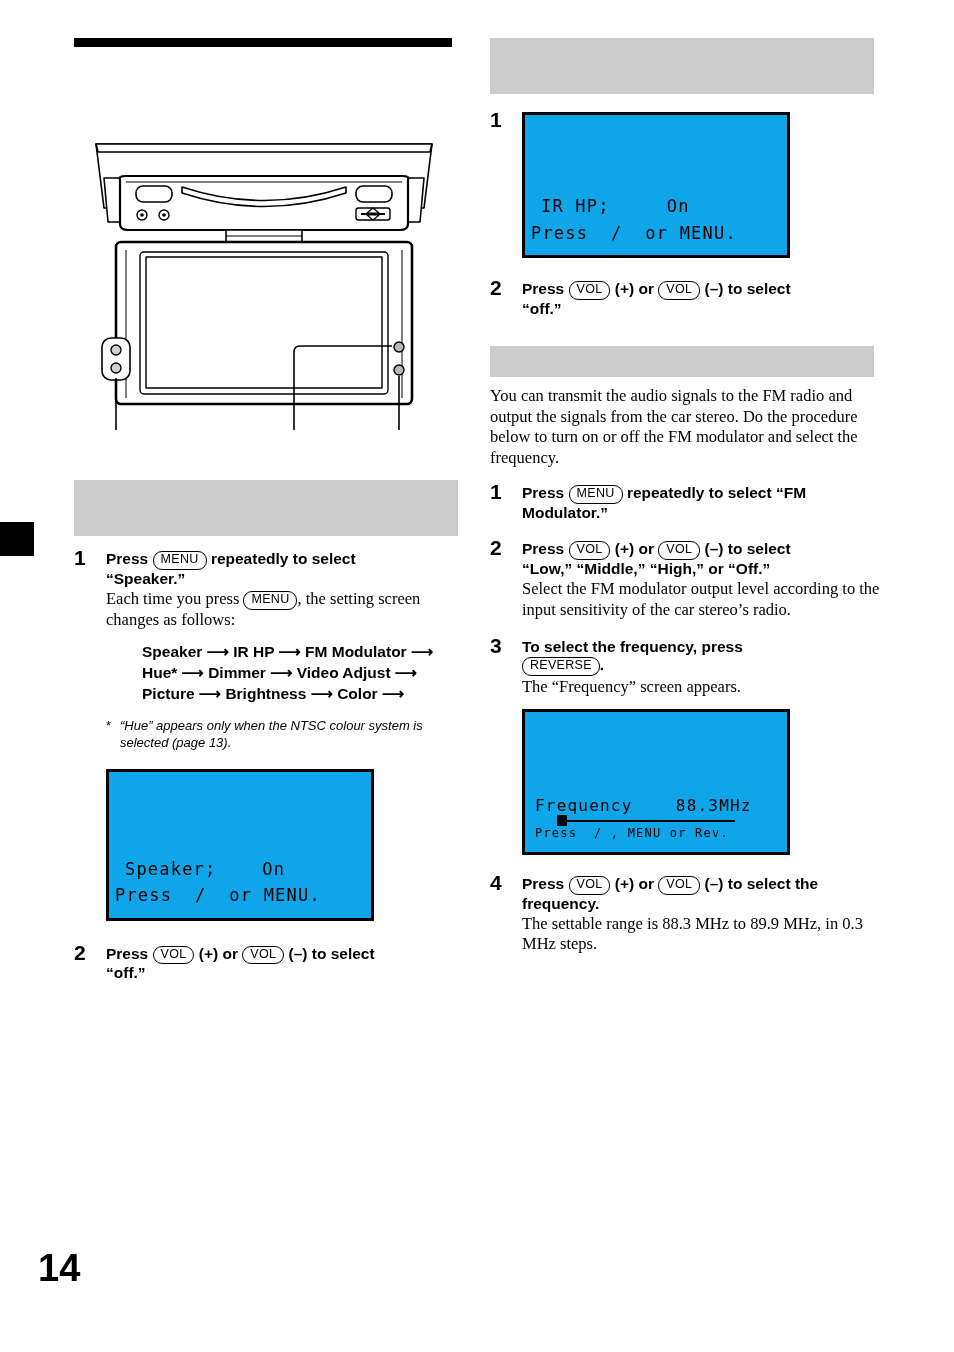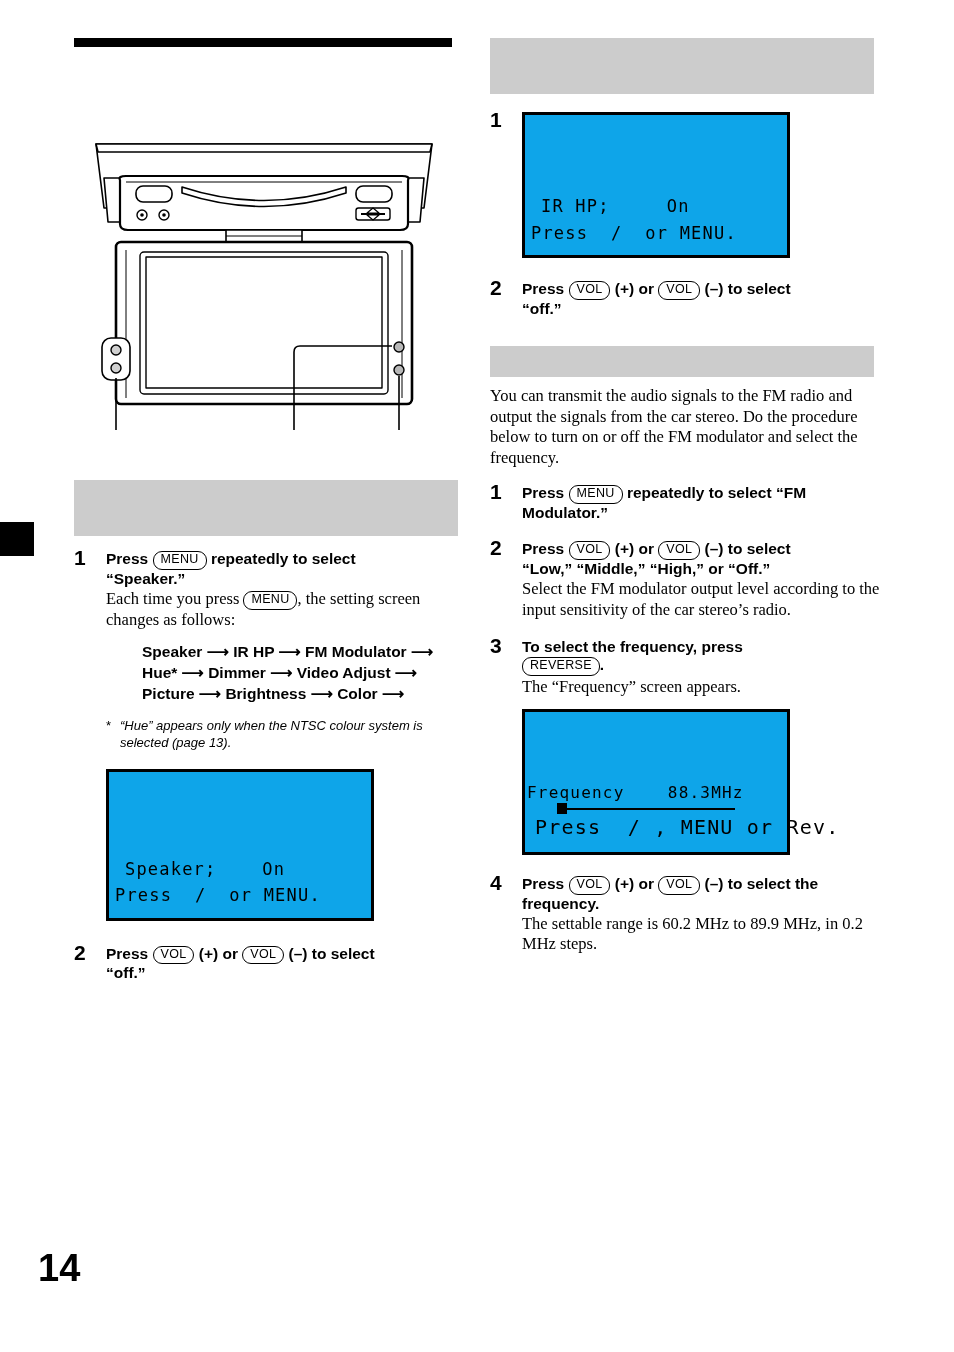--- a/index.html
+++ b/index.html
@@ -377,41 +377,41 @@
       <div class="step" style="margin-top:18px;">
         <div class="step-num">3</div>
         <div class="step-head">
           <span>To select the frequency, press</span><br>
           <span class="btn-pill">REVERSE</span><span>.</span>
         </div>
         <div class="step-body">The “Frequency” screen appears.</div>
 
         <div class="lcd" style="width:268px; height:146px; margin-top:12px;">
           <div class="lcd-lines">
-            <div class="lcd-row" style="padding-left:2px; font-size:16px;">Frequency    88.3MHz</div>
+            <div class="lcd-row" style="padding-left:10px; font-size:16px;">Frequency    88.3MHz</div>
             <div class="lcd-slider">
               <div class="track"></div>
               <div class="knob"></div>
             </div>
-            <div class="lcd-row" style="padding-left:10px; font-size:20px;">Press  / , MENU or Rev.</div>
+            <div class="lcd-row" style="padding-left:10px; font-size:12px;">Press  / , MENU or Rev.</div>
           </div>
         </div>
       </div>
 
       <div class="step" style="margin-top:20px;">
         <div class="step-num">4</div>
         <div class="step-head">
           <span>Press</span>
           <span class="btn-pill">VOL</span>
           <span>(+) or</span>
           <span class="btn-pill">VOL</span>
           <span>(–) to select the</span><br>
           <span>frequency.</span>
         </div>
-        <div class="step-body">The settable range is 60.2 MHz to 89.9 MHz, in 0.2 MHz steps.</div>
+        <div class="step-body">The settable range is 88.3 MHz to 89.9 MHz, in 0.3 MHz steps.</div>
       </div>
 
     </div>
   </div>
 
   <div class="page-num">14</div>
 
 </div>
 
 </body></html>

